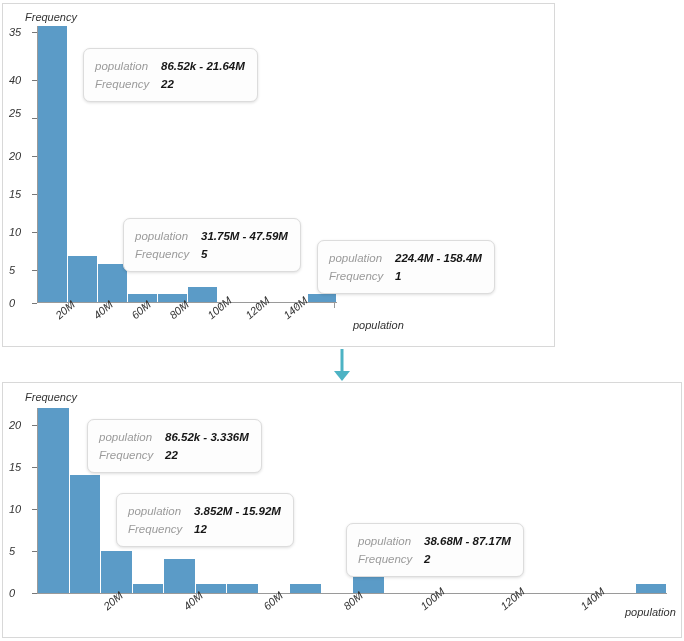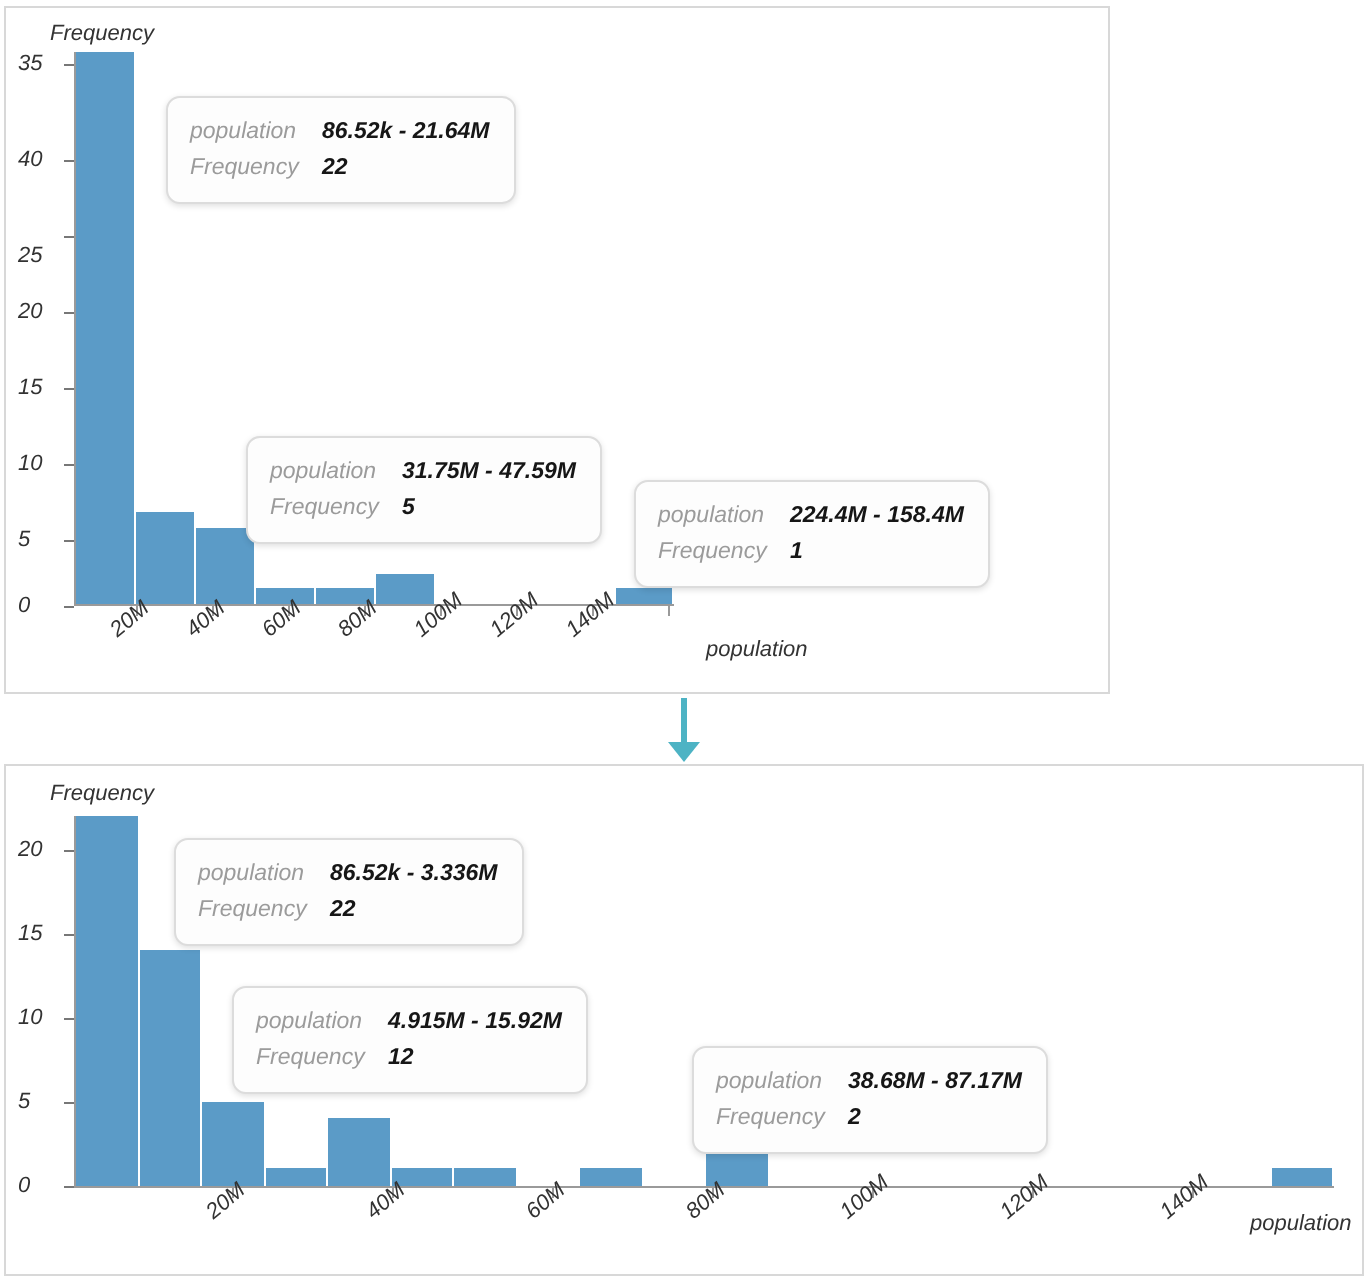--- a/index.html
+++ b/index.html
@@ -133,21 +133,21 @@
     <div class="axis-title ylabel-top">Frequency</div>
 
     <div class="yaxis-line" style="left:34px; top:22px; height:276px;"></div>
 
     <div class="xaxis-line" style="left:34px; top:298px; width:300px;"></div>
 
     <div class="ytick" style="left:6px; top:28px;">35</div>
     <div class="ytick-mark" style="left:29px; top:28px;"></div>
     <div class="ytick" style="left:6px; top:76px;">40</div>
     <div class="ytick-mark" style="left:29px; top:76px;"></div>
-    <div class="ytick" style="left:6px; top:124px;">25</div>
+    <div class="ytick" style="left:6px; top:109px;">25</div>
     <div class="ytick-mark" style="left:29px; top:114px;"></div>
     <div class="ytick" style="left:6px; top:152px;">20</div>
     <div class="ytick-mark" style="left:29px; top:152px;"></div>
     <div class="ytick" style="left:6px; top:190px;">15</div>
     <div class="ytick-mark" style="left:29px; top:190px;"></div>
     <div class="ytick" style="left:6px; top:228px;">10</div>
     <div class="ytick-mark" style="left:29px; top:228px;"></div>
     <div class="ytick" style="left:6px; top:266px;">5</div>
     <div class="ytick-mark" style="left:29px; top:266px;"></div>
     <div class="ytick" style="left:6px; top:299px;">0</div>
@@ -277,21 +277,21 @@
       </div>
       <div class="row">
         <span class="key">Frequency</span>
         <span class="val">22</span>
       </div>
     </div>
 
     <div class="tooltip" style="left:113px; top:110px;">
       <div class="row">
         <span class="key">population</span>
-        <span class="val">4.915M - 15.92M</span>
+        <span class="val">3.852M - 15.92M</span>
       </div>
       <div class="row">
         <span class="key">Frequency</span>
         <span class="val">12</span>
       </div>
     </div>
 
     <div class="tooltip" style="left:343px; top:140px;">
       <div class="row">
         <span class="key">population</span>

